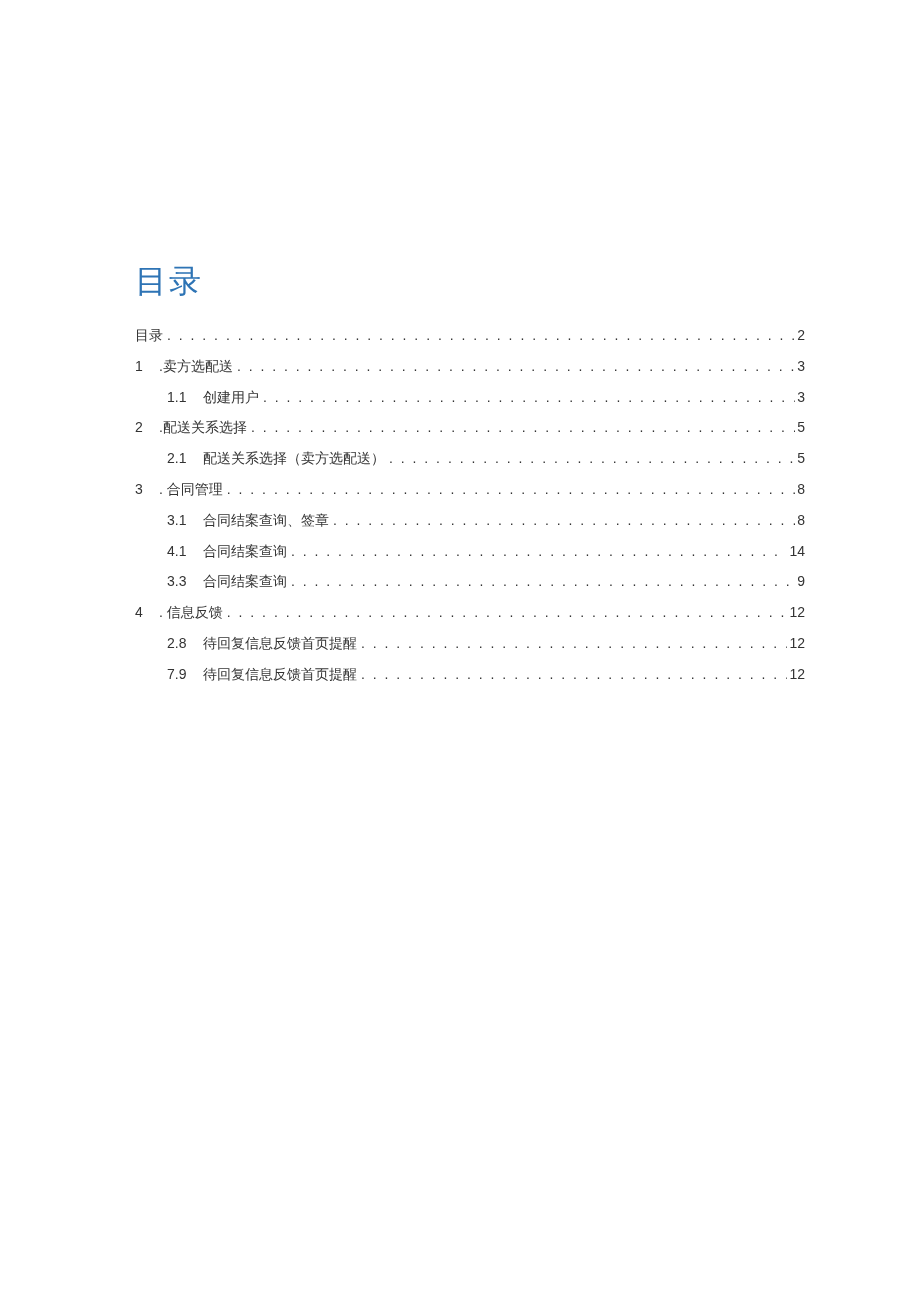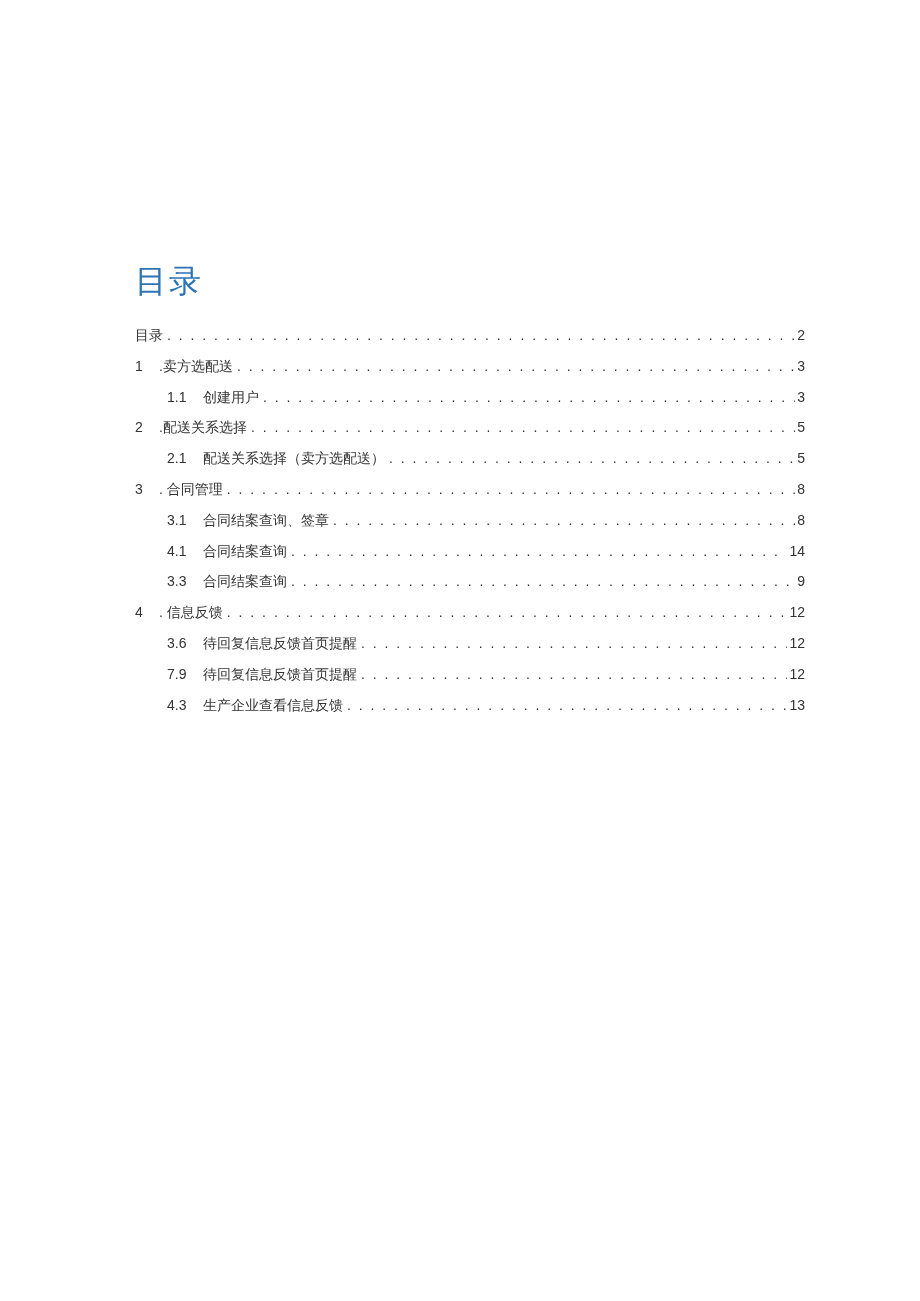--- a/index.html
+++ b/index.html
@@ -124,30 +124,24 @@
       <span class="toc-dots"></span>
       <span class="toc-page">9</span>
     </div>
     <div class="toc-line level-1">
       <span class="toc-num1">4</span>
       <span class="toc-label">. 信息反馈</span>
       <span class="toc-dots"></span>
       <span class="toc-page">12</span>
     </div>
     <div class="toc-line level-2">
-      <span class="toc-num2">3.6</span>
+      <span class="toc-num2">2.8</span>
       <span class="toc-label">待回复信息反馈首页提醒</span>
       <span class="toc-dots"></span>
       <span class="toc-page">12</span>
     </div>
     <div class="toc-line level-2">
       <span class="toc-num2">7.9</span>
       <span class="toc-label">待回复信息反馈首页提醒</span>
       <span class="toc-dots"></span>
       <span class="toc-page">12</span>
     </div>
-    <div class="toc-line level-2">
-      <span class="toc-num2">4.3</span>
-      <span class="toc-label">生产企业查看信息反馈</span>
-      <span class="toc-dots"></span>
-      <span class="toc-page">13</span>
-    </div>
   </div>
 
 </body></html>

